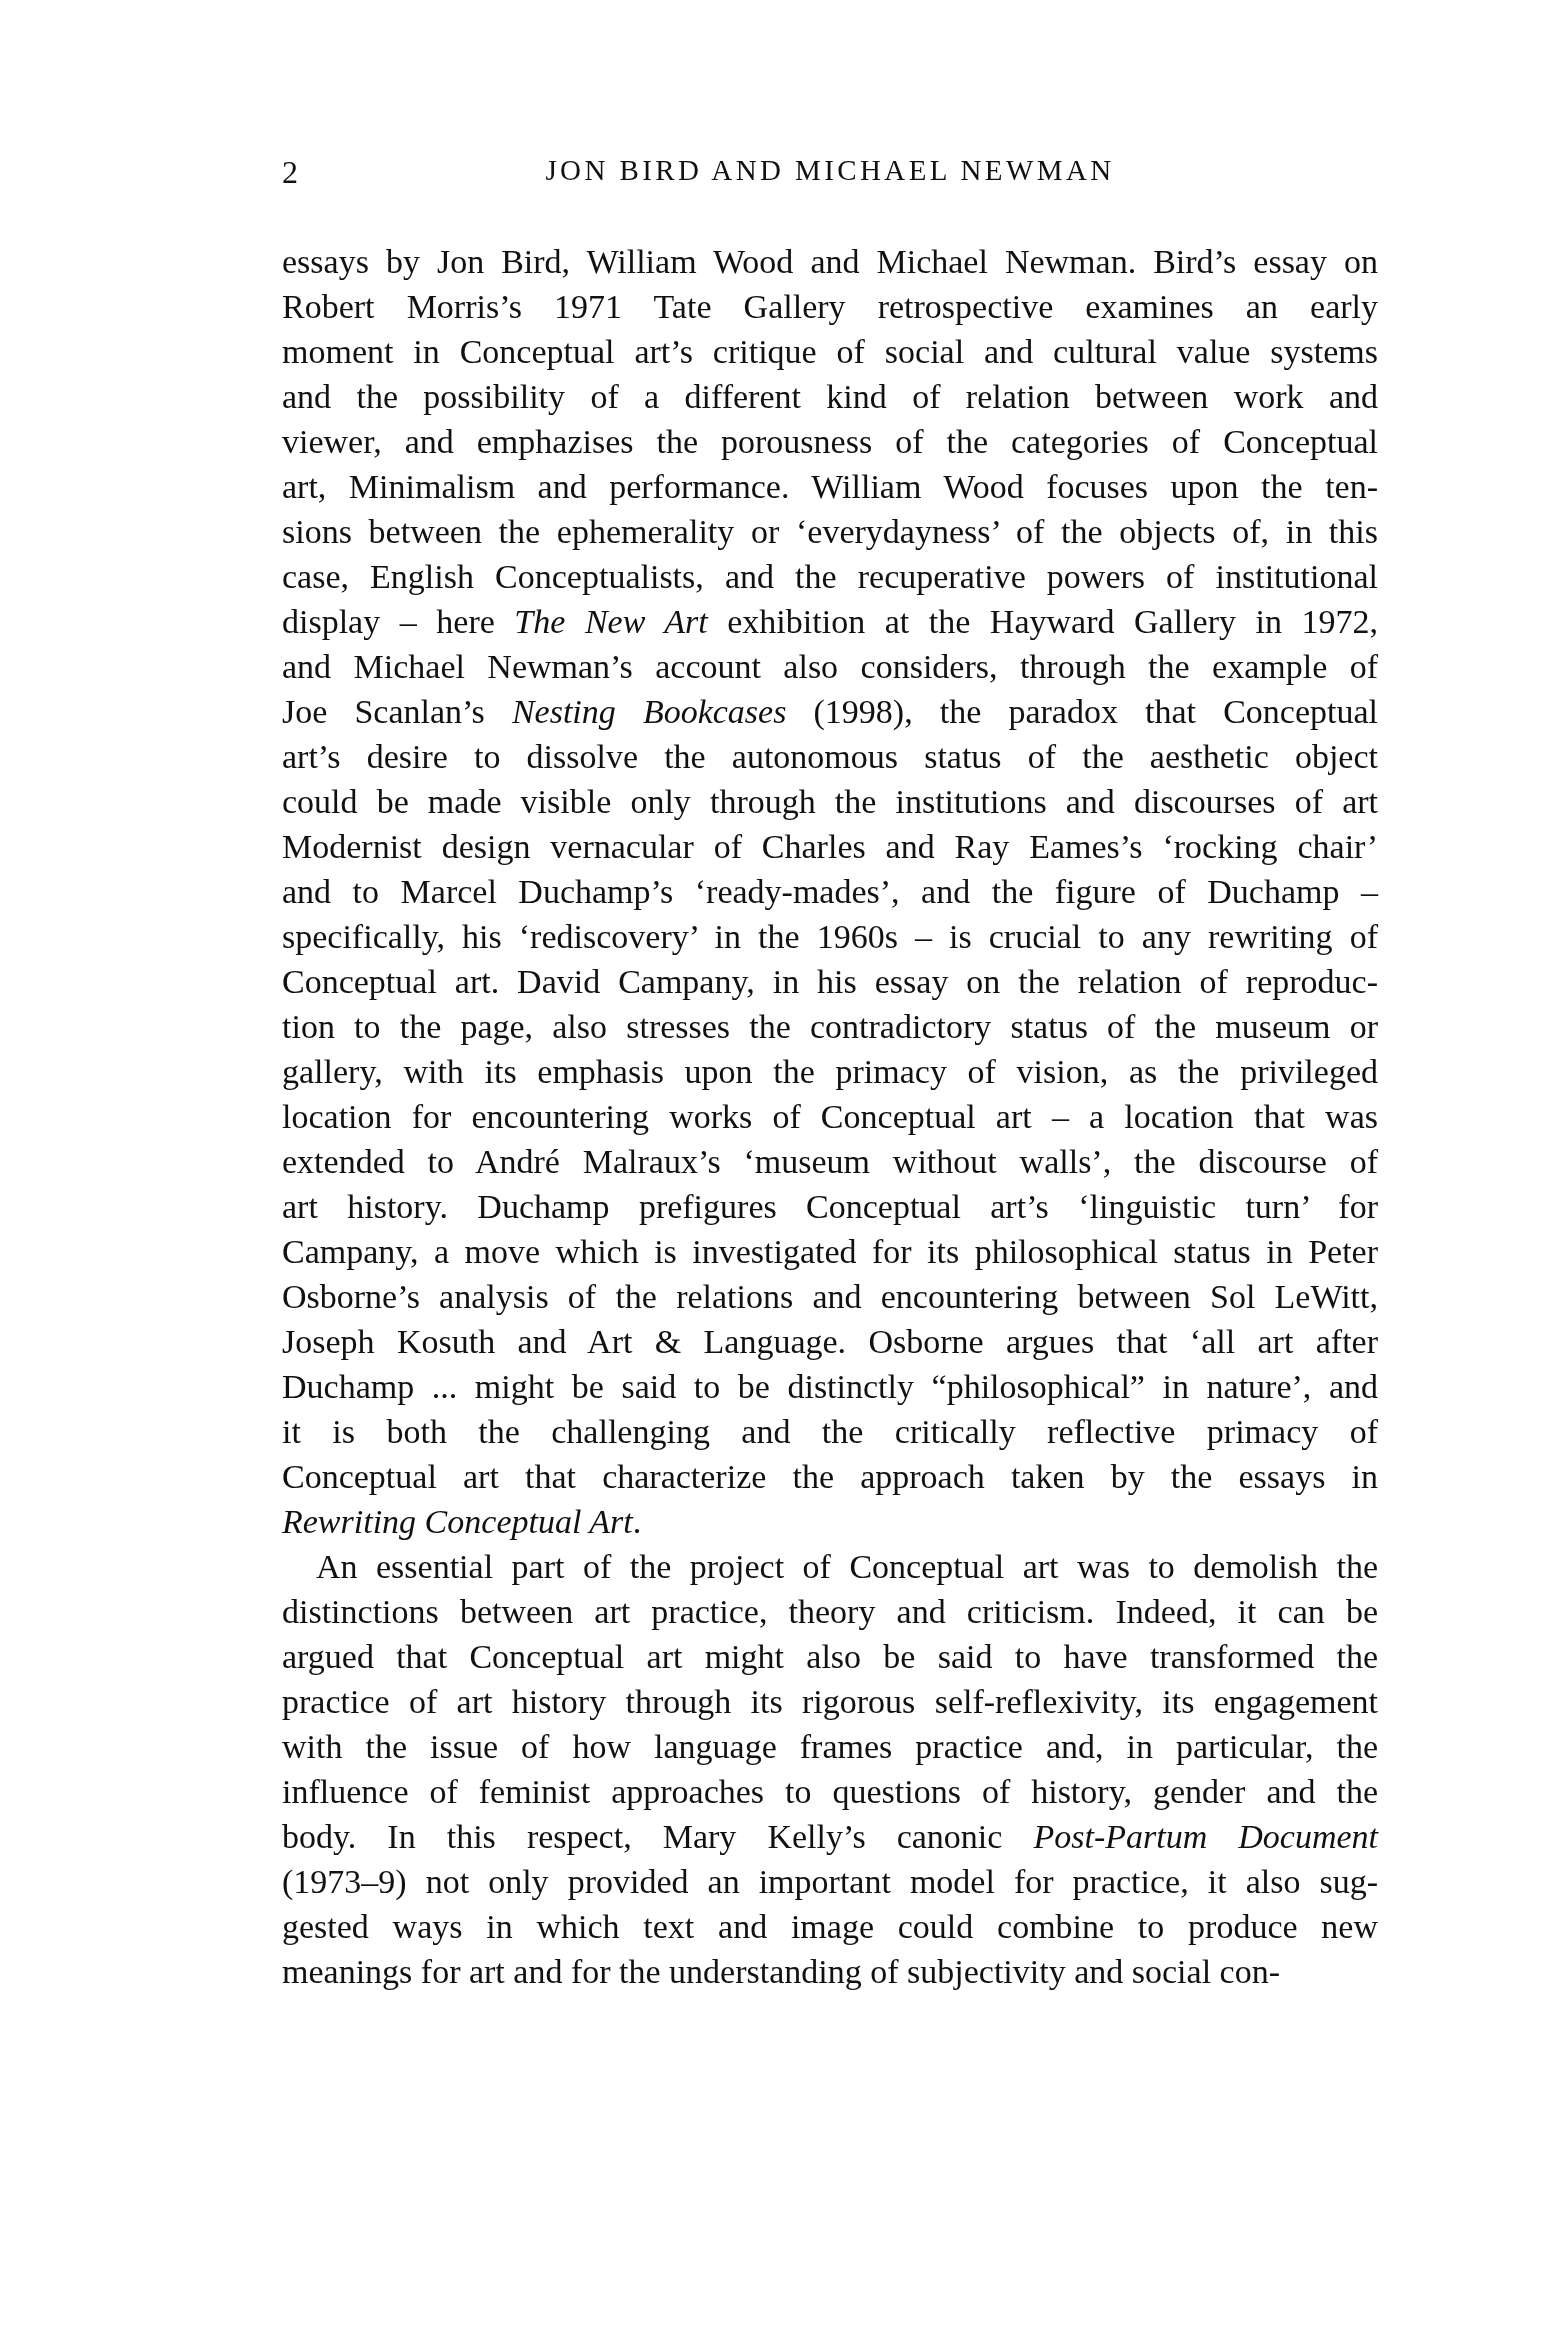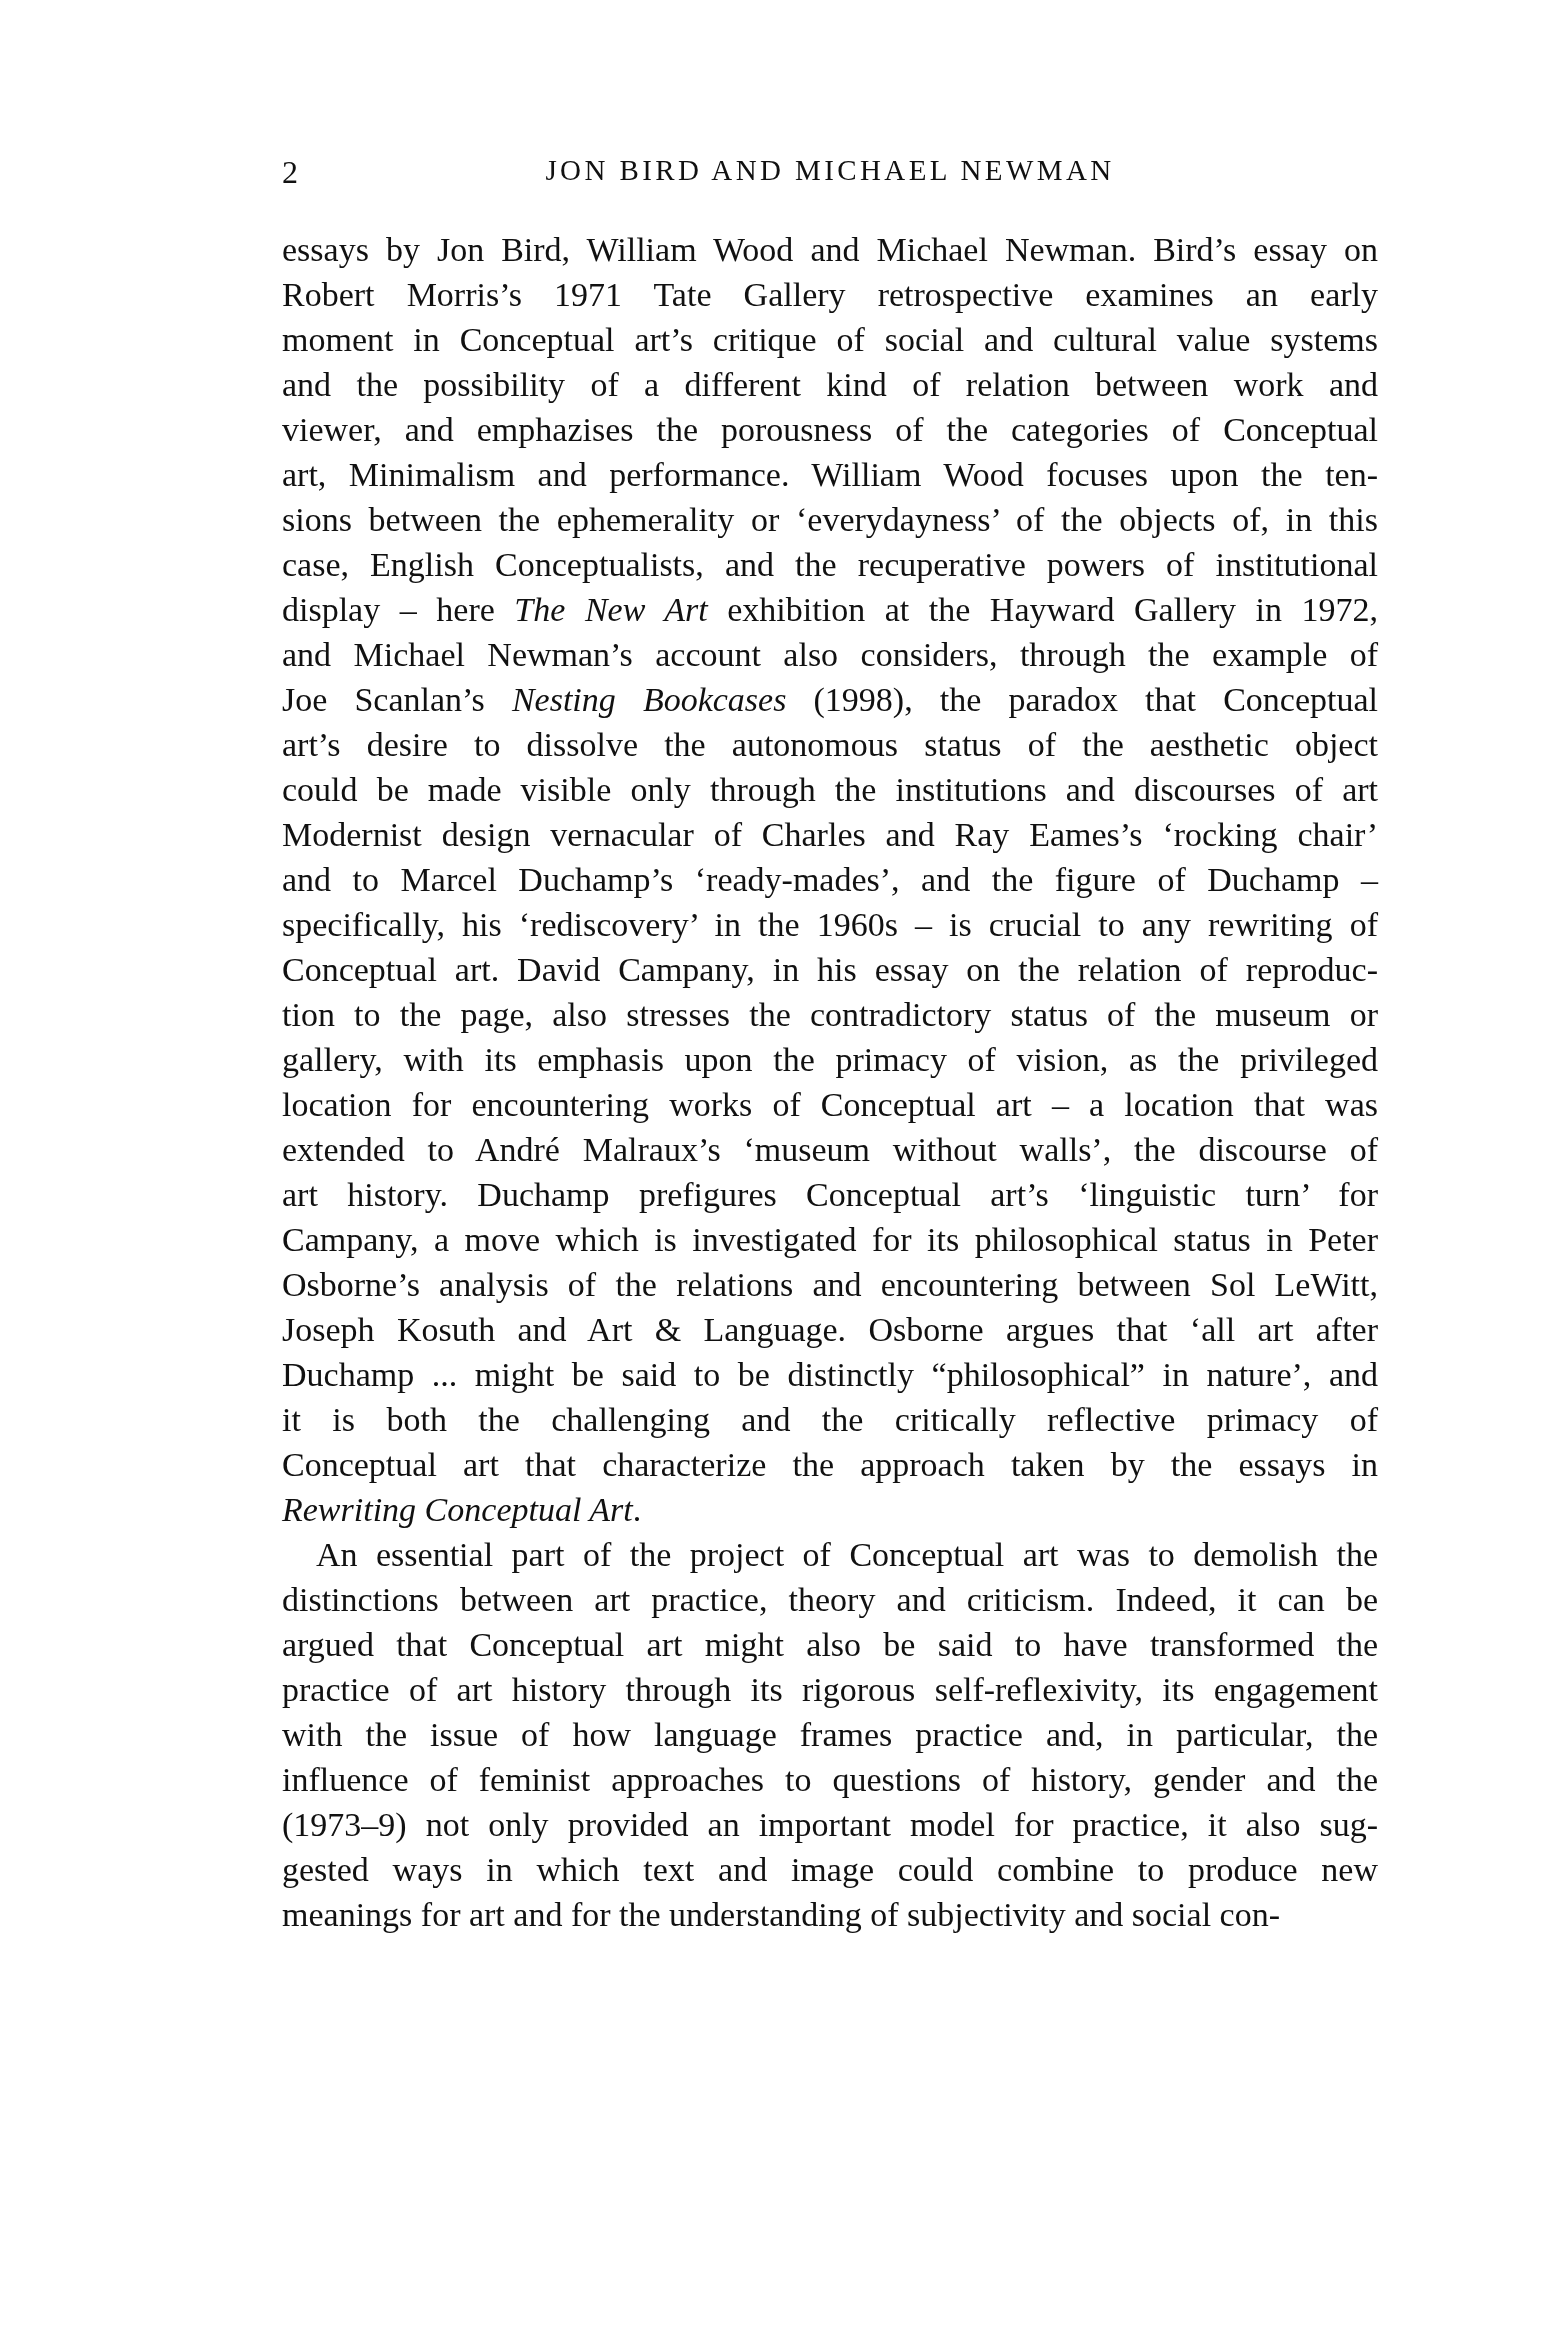--- a/index.html
+++ b/index.html
@@ -2,21 +2,21 @@
 <html style="font-size:13.6px"><head>
 <meta charset="utf-8">
 <style>
   html, body { margin: 0; padding: 0; background: #ffffff; }
   body { width: 1562px; height: 2342px; position: relative; overflow: hidden; }
   .page { position: absolute; left: 282px; top: 144px; width: 1096px; color: #111111;
           font-family: "Liberation Serif", "DejaVu Serif", serif; }
   .running-head { position: relative; height: 51px; font-size: 29px; letter-spacing: 3.4px; }
   .page-number { position: absolute; left: 0; top: 10.2px; font-size: 32px; letter-spacing: 0; }
   .head-title { position: absolute; left: 0; right: 0; top: 10.2px; text-align: center; text-transform: uppercase; }
-  .body { margin-top: 32px; font-size: 34px; line-height: 45px; }
+  .body { margin-top: 44px; font-size: 34px; line-height: 45px; }
   .line { display: block; white-space: nowrap; text-align: justify; text-align-last: justify; height: 45px; overflow: visible; }
   .line.last { text-align-last: left; }
   .line.indent { text-indent: 34px; }
   em { font-style: italic; }
 </style>
 </head>
 <body>
 
 <div class="page">
   <div class="running-head">
@@ -55,19 +55,20 @@
         <span class="line"><span>Conceptual art that characterize the approach taken by the essays in</span></span>
         <span class="line last"><em>Rewriting Conceptual Art</em><span>.</span></span>
       </div>
       <div>
         <span class="line indent"><span>An essential part of the project of Conceptual art was to demolish the</span></span>
         <span class="line"><span>distinctions between art practice, theory and criticism. Indeed, it can be</span></span>
         <span class="line"><span>argued that Conceptual art might also be said to have transformed the</span></span>
         <span class="line"><span>practice of art history through its rigorous self-reflexivity, its engagement</span></span>
         <span class="line"><span>with the issue of how language frames practice and, in particular, the</span></span>
         <span class="line"><span>influence of feminist approaches to questions of history, gender and the</span></span>
+        <span class="line"><span>body. In this respect, Mary Kelly’s canonic </span><em>Post-Partum Document</em></span>
         <span class="line"><span>(1973–9) not only provided an important model for practice, it also sug-</span></span>
         <span class="line"><span>gested ways in which text and image could combine to produce new</span></span>
         <span class="line last"><span>meanings for art and for the understanding of subjectivity and social con-</span></span>
       </div>
     </div>
 </div>
 
 
 </body></html>

